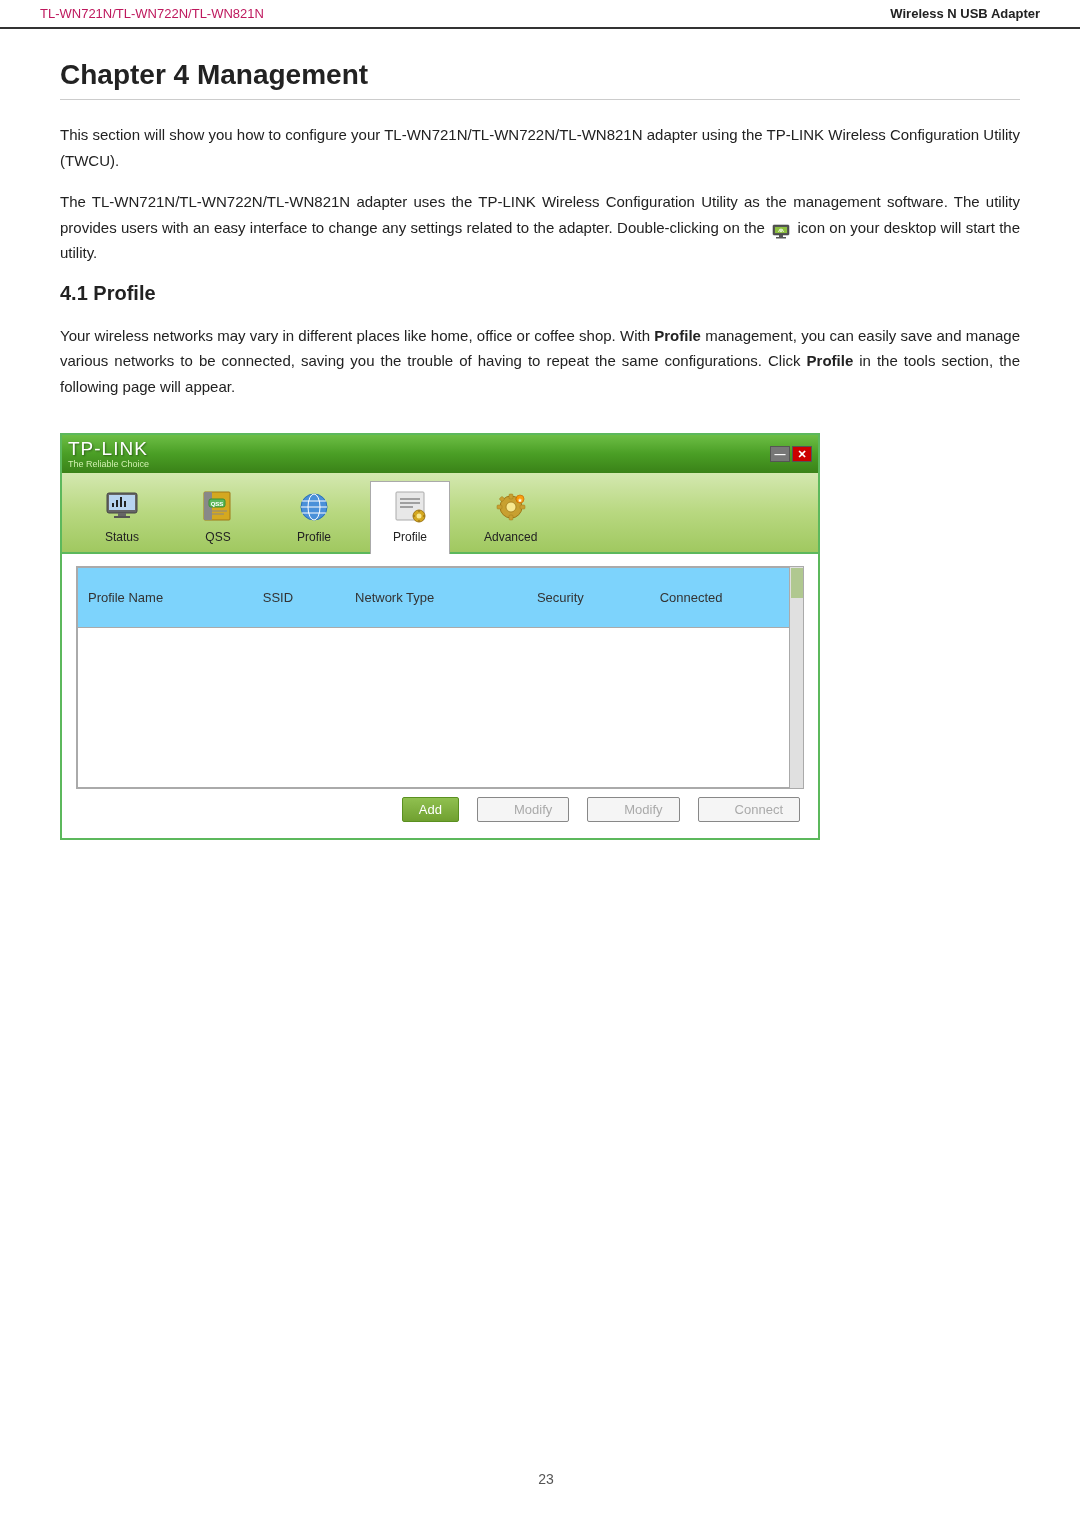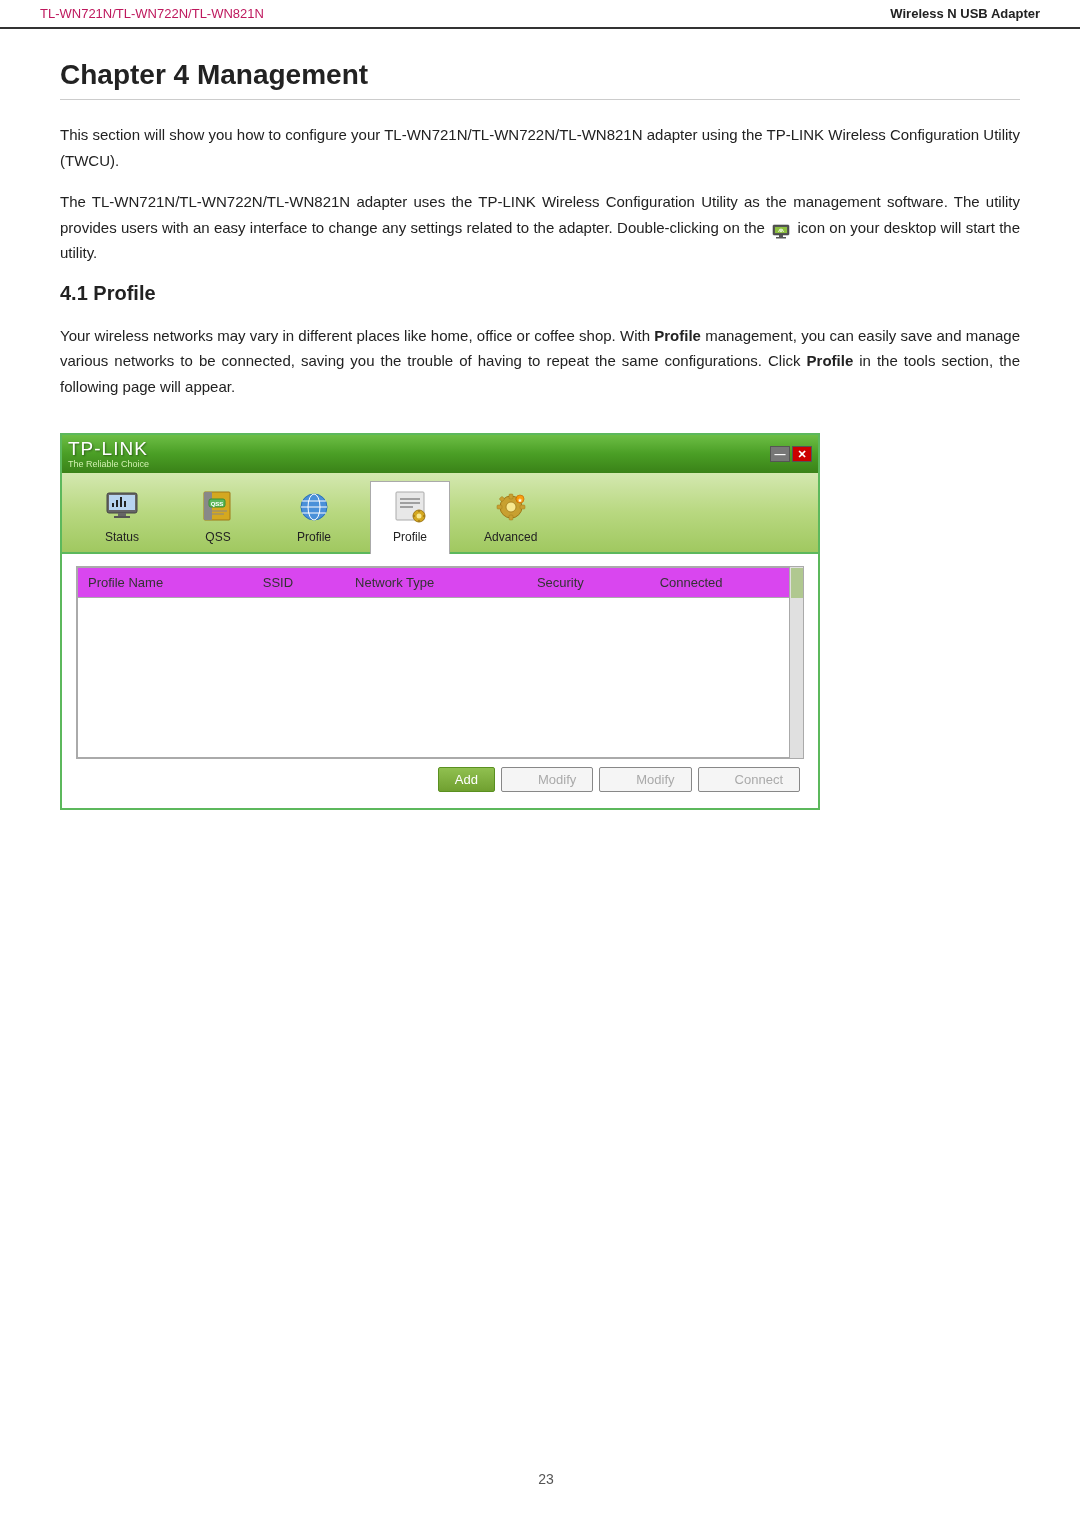--- a/index.html
+++ b/index.html
@@ -189,23 +189,23 @@
     .profile-table {
       width: 100%;
       border-collapse: collapse;
       border: 1px solid #aaa;
     }
     .profile-table th {
       font-size: 13px;
       font-weight: normal;
       color: #333;
       text-align: left;
-      padding: 7px 10px;
+      padding: 22px 10px;
       border-bottom: 1px solid #aaa;
-      background: #d946ef;
+      background: #7dd3fc;
     }
     .profile-table td {
       padding: 5px 10px;
       font-size: 13px;
     }
 
     .table-body-rows {
       height: 160px;
     }
 
@@ -228,21 +228,21 @@
       height: 30px;
       background: #b0c890;
       margin: 1px auto;
     }
 
     
     .btn-row {
       display: flex;
       justify-content: flex-end;
       align-items: flex-start;
-      gap: 6px;
+      gap: 18px;
       padding: 8px 4px 4px 4px;
     }
     .btn {
       padding: 4px 16px;
       font-size: 13px;
       border: 1px solid #888;
       background: #f0f0f0;
       cursor: pointer;
       border-radius: 2px;
     }

